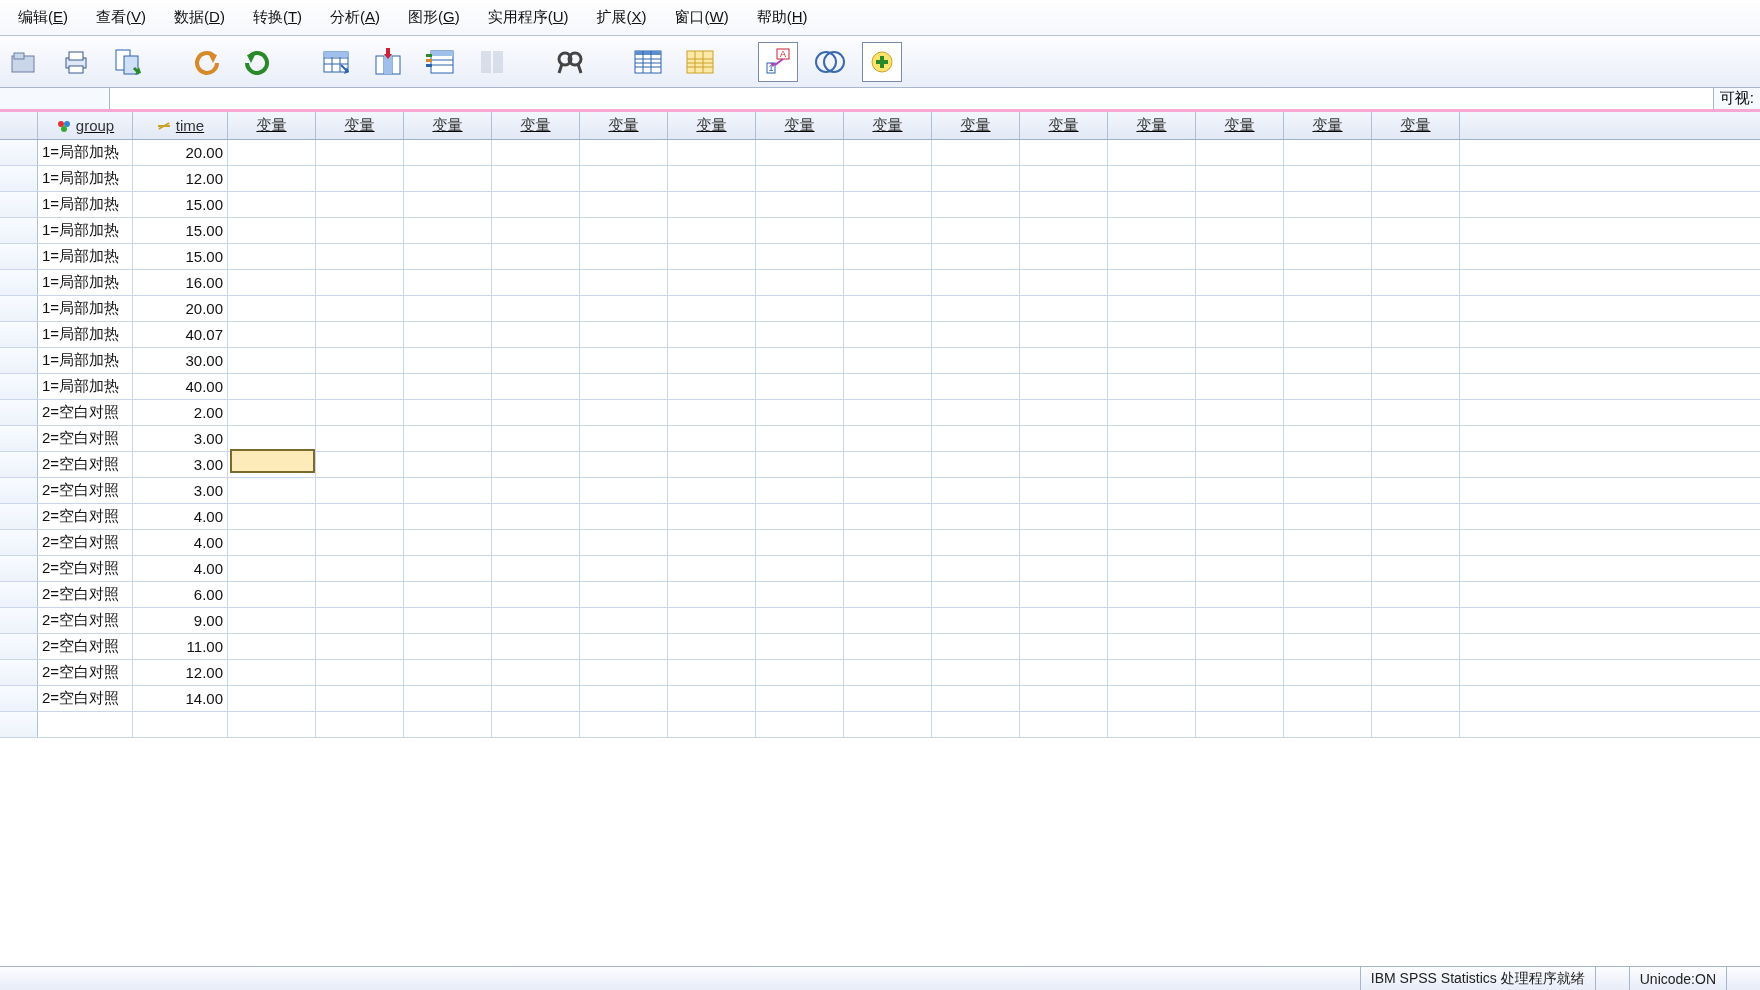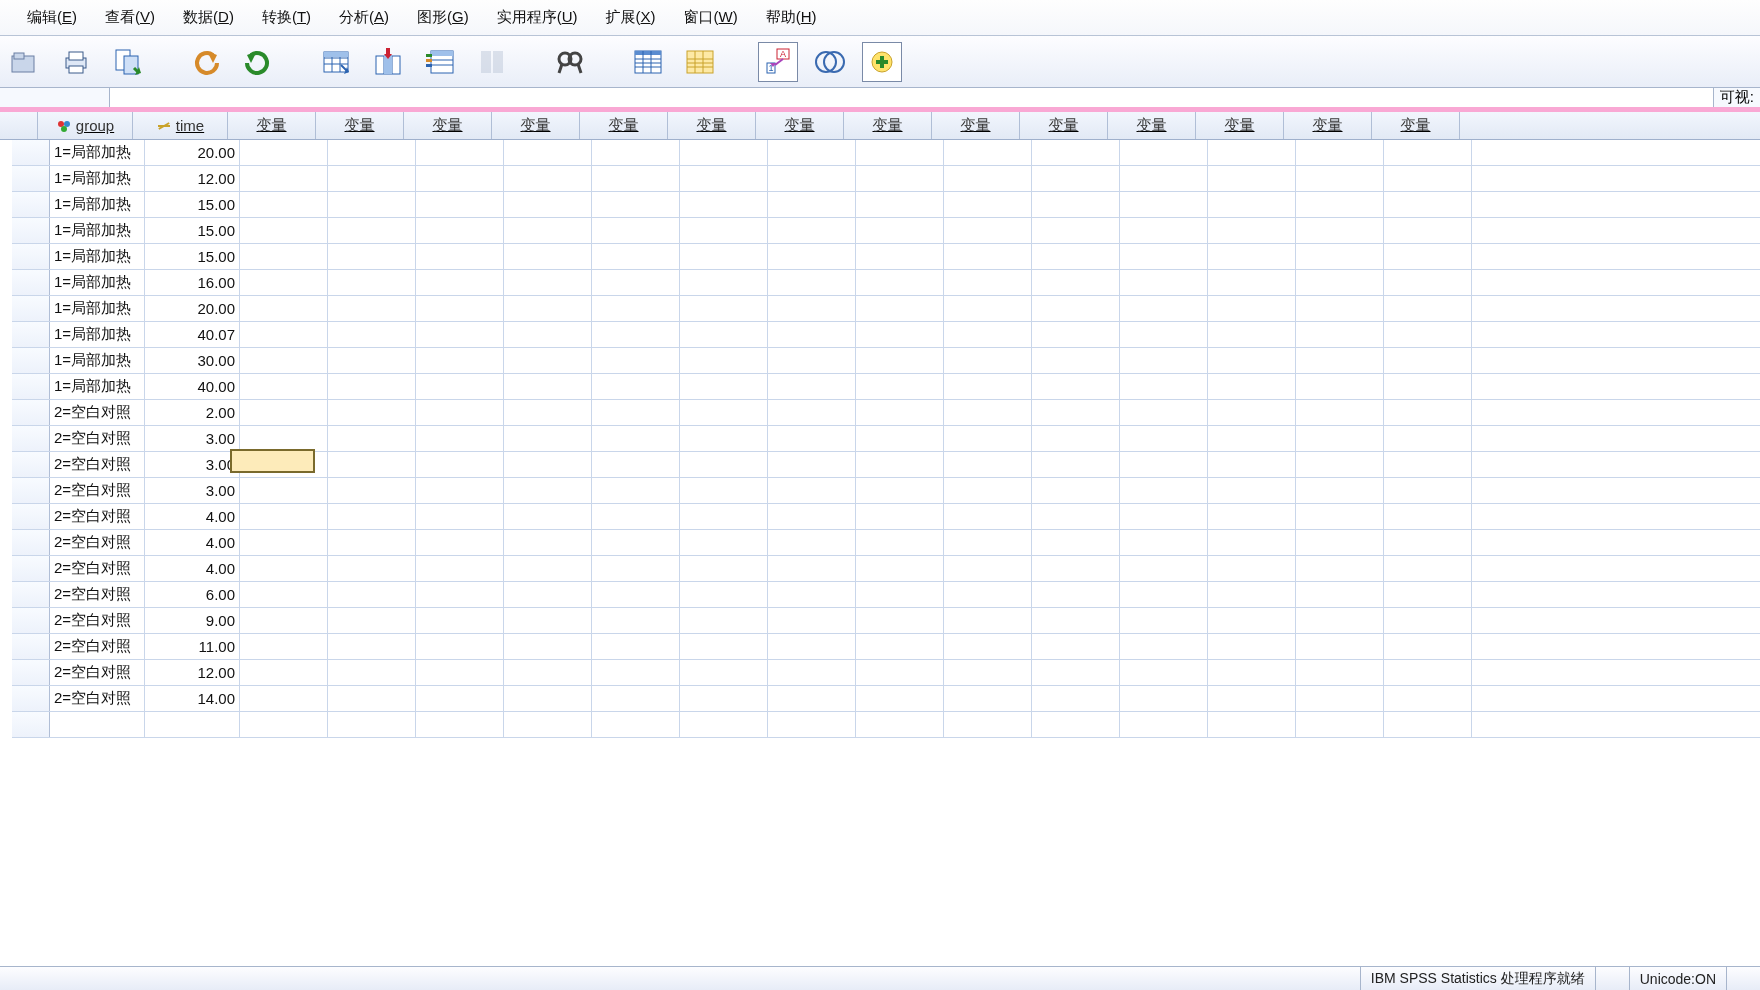--- a/index.html
+++ b/index.html
@@ -1,45 +1,45 @@
 <!DOCTYPE html>
 <html><head>
 <meta charset="utf-8">
 <style>
 * { box-sizing: border-box; margin: 0; padding: 0; }
 body { font-family: "Microsoft YaHei", Arial, sans-serif; font-size: 14px; background: #fff; overflow: hidden; width: 1760px; height: 990px; position: relative; }
 
 
-.menubar { height: 36px; background: linear-gradient(#fefefe,#f5f7fb); border-bottom: 1px solid #b8c4d6; display: flex; align-items: center; padding-left: 13px; gap: 0; }
+.menubar { height: 36px; background: linear-gradient(#fefefe,#f5f7fb); border-bottom: 1px solid #b8c4d6; display: flex; align-items: center; padding-left: 4px; gap: 0; }
 .menu-item { padding: 4px 14px; cursor: default; font-size: 15px; color: #111; }
 .mnemonic { text-decoration: underline; }
 
 
 .toolbar { height: 52px; background: linear-gradient(#fdfdff,#e9eef8); border-bottom: 1px solid #a7b5cc; display: flex; align-items: center; padding: 0 4px; gap: 12px; }
 .toolbar .sep { width: 14px; }
 .tbtn { width: 40px; height: 40px; border: 1px solid transparent; display: flex; align-items: center; justify-content: center; position: relative; }
 .tbtn.bordered { border: 1px solid #7a8aa7; background: #fff; }
 .tbtn svg { width: 34px; height: 34px; }
 
 
-.formulabar { height: 24px; border-bottom: 5px solid #f9a8d4; display: flex; }
+.formulabar { height: 24px; border-bottom: 3px solid #f9a8d4; display: flex; }
 .fb-left { width: 110px; border-right: 1px solid #a7b5cc; background:#f6f9fe;}
 .fb-input { flex: 1; background: #fff; border: none; outline: none; padding-left: 4px; }
 .fb-right { padding: 0 6px; background:#f6f9fe; border-left:1px solid #a7b5cc; font-size:15px; display:flex; align-items:center;}
 
 
 .gridwrap { position: relative; height: 870px; }
 .grid-header { height: 28px; display: flex; background: linear-gradient(#f2f6fd,#e2e9f5); border-bottom:1px solid #9fb0cc;text-decoration:underline;}
 .rownum-corner { width: 38px; border-right: 1px solid #b0bed6; background:linear-gradient(#f2f6fd,#e2e9f5);}
 .colh { border-right: 1px solid #b0bed6; display: flex; align-items: center; justify-content: center; font-size: 15px; color:#333; position:relative; }
 .colh .ci { width:16px; height:16px; margin-right:4px;}
 .col-group { width: 95px; }
 .col-time  { width: 95px; }
 .col-var   { width: 88px; }
-.gridbody { position: relative; margin-left: 12px; }
+.gridbody { position: relative; }
 .row { height: 26px; display: flex; border-bottom:1px solid #c9d6ea; }
 .rownum { width: 38px; border-right:1px solid #b0bed6; background:linear-gradient(#f8fbff,#edf2fb);}
 .cell { border-right:1px solid #c9d6ea; display:flex; align-items:center; padding:0 4px; font-size:15px; color:#111; }
 .cell.group-col { width:95px; justify-content:flex-start;}
 .cell.time-col  { width:95px; justify-content:flex-end;}
 .cell.blank-col { width:88px; }
 .active-cell { position:absolute; width:85px; height:24px; left:230px; top:337px; border:2px solid #7a6a2c; background:#fdebba; pointer-events:none;}
 
 
 .hscroll { height: 18px; background:#eef2f9; border-top:1px solid #a7b5cc; border-bottom: 1px solid #a7b5cc; display:flex; align-items:center;}

